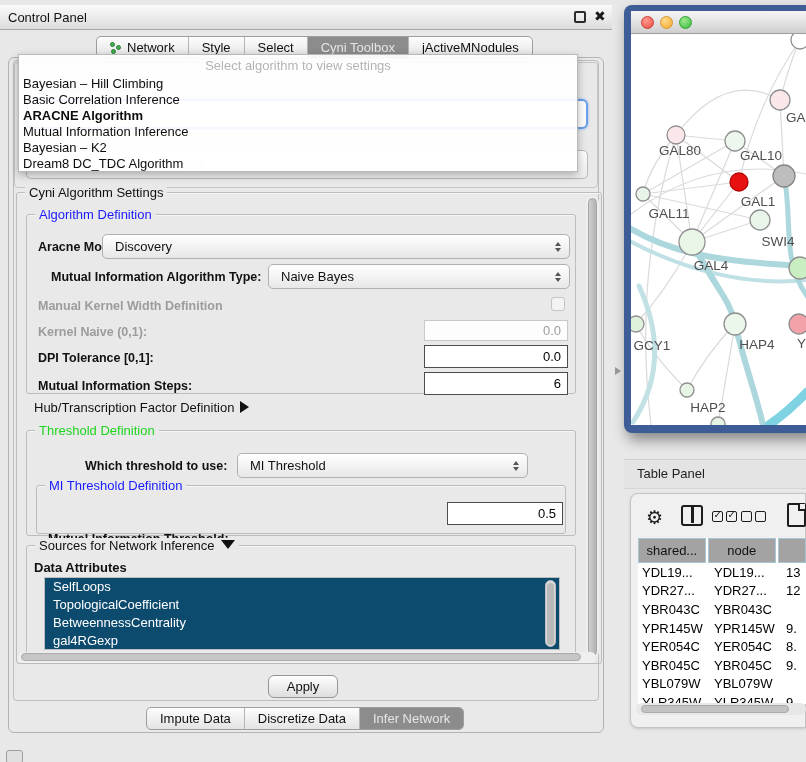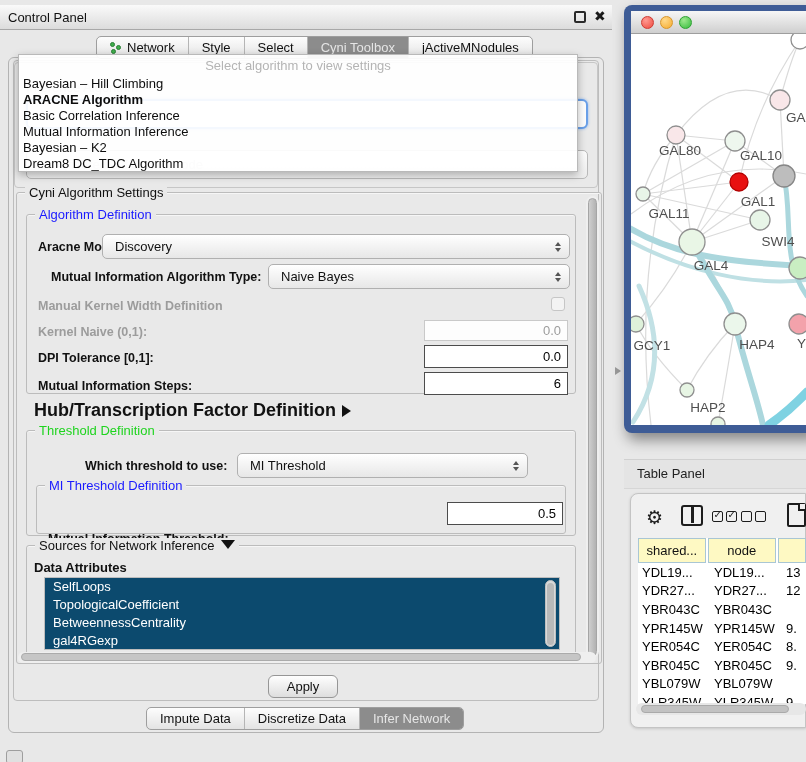--- a/index.html
+++ b/index.html
@@ -141,21 +141,21 @@
   #cb-on{left:712px;top:511px;}
   #cb-off{left:741px;top:511px;}
   .cb{width:11px;height:11px;border:1.5px solid #1c1c1c;border-radius:2px;position:relative;}
   .cb.ck::after{content:"✓";position:absolute;left:0.5px;top:-3px;font-size:10px;font-weight:bold;color:#1c1c1c;}
   #doc-icon{left:787px;top:503px;width:19px;height:24px;border:2.5px solid #1c1c1c;border-radius:2px;background:#f0f0f0;}
   #doc-icon i{position:absolute;right:-1px;top:-1px;width:7px;height:7px;background:#f0f0f0;border-left:2.5px solid #1c1c1c;border-bottom:2.5px solid #1c1c1c;}
 
   
   #tbl{left:638px;top:538px;width:168px;height:166px;background:#fff;overflow:hidden;}
   .th-row{display:flex;gap:2px;background:#fff;height:25px;}
-  .th{background:#fef9c3;border:1px solid #a9c6d4;font-size:13px;color:#111;
+  .th{background:#a3a3a3;border:1px solid #a9c6d4;font-size:13px;color:#111;
     display:flex;align-items:center;justify-content:center;}
   .th1{width:72px;} .th2{width:72px;} .th3{width:30px;}
   .tr{display:flex;height:18.6px;font-size:13px;color:#000;align-items:center;}
   .td1{width:74px;padding-left:4px;} .td2{width:74px;padding-left:2px;} .td3{width:20px;}
   #tbl-hscroll{left:636px;top:703px;width:170px;height:12px;background:#e7e7e7;border-radius:6px;}
   #tbl-hthumb{position:absolute;left:5px;top:2px;width:148px;height:8px;background:#c2c2c2;
     border-radius:5px;border:1px solid #aaa;}
 
   #splitter-arrow{left:615px;top:367px;width:0;height:0;border-top:4px solid transparent;
     border-bottom:4px solid transparent;border-left:6px solid #9a9a9a;}
@@ -197,22 +197,22 @@
 </div>
 
 <div class="abs" id="ghost-group"></div>
 <div class="abs" id="ghost-label">Inference Algorithm</div>
 <div class="abs" id="ghost-combo1"></div>
 <div class="abs" id="ghost-combo2">gal4(filtered).sif default node</div>
 
 <div class="abs" id="algo-popup">
   <div id="algo-header">Select algorithm to view settings</div>
   <div class="algo-item">Bayesian – Hill Climbing</div>
+  <div class="algo-item">Basic Correlation Inference</div>
   <div class="algo-item bold">ARACNE Algorithm</div>
-  <div class="algo-item">Basic Correlation Inference</div>
   <div class="algo-item">Mutual Information Inference</div>
   <div class="algo-item">Bayesian – K2</div>
   <div class="algo-item">Dream8 DC_TDC Algorithm</div>
 </div>
 
 <div class="abs groupbox" id="settings-group">
   <span class="grouplabel">Cyni Algorithm Settings</span>
 </div>
 
 <div class="abs groupbox" id="algdef-group">
@@ -236,21 +236,21 @@
 </div>
 <div class="abs flabel dis" style="left:38px;top:299px;">Manual Kernel Width Definition</div>
 <div class="checkbox" style="left:551px;top:297px;"></div>
 <div class="abs flabel dis" style="left:38px;top:325px;">Kernel Naive (0,1):</div>
 <div class="field dis" style="left:424px;top:320px;width:144px;height:21px;">0.0</div>
 <div class="abs flabel" style="left:38px;top:351px;">DPI Tolerance [0,1]:</div>
 <div class="field en" style="left:424px;top:345px;width:144px;height:23px;">0.0</div>
 <div class="abs flabel" style="left:38px;top:379px;">Mutual Information Steps:</div>
 <div class="field en" style="left:424px;top:372px;width:144px;height:23px;">6</div>
 
-<div class="abs" style="left:34px;top:400px;font-size:18px;color:#111;font-weight:bold;">
+<div class="abs" style="left:34px;top:400px;font-size:13px;color:#111;">
   <span>Hub/Transcription Factor Definition</span><span class="arrow-right"></span>
 </div>
 
 <div class="abs groupbox" id="threshold-group">
   <span class="grouplabel green-title">Threshold Definition</span>
 </div>
 <div class="abs flabel" style="left:85px;top:459px;">Which threshold to use:</div>
 <div class="combo" style="left:237px;top:453px;width:291px;height:25px;">
   <span>MI Threshold</span>
   <span class="combo-arrows">

